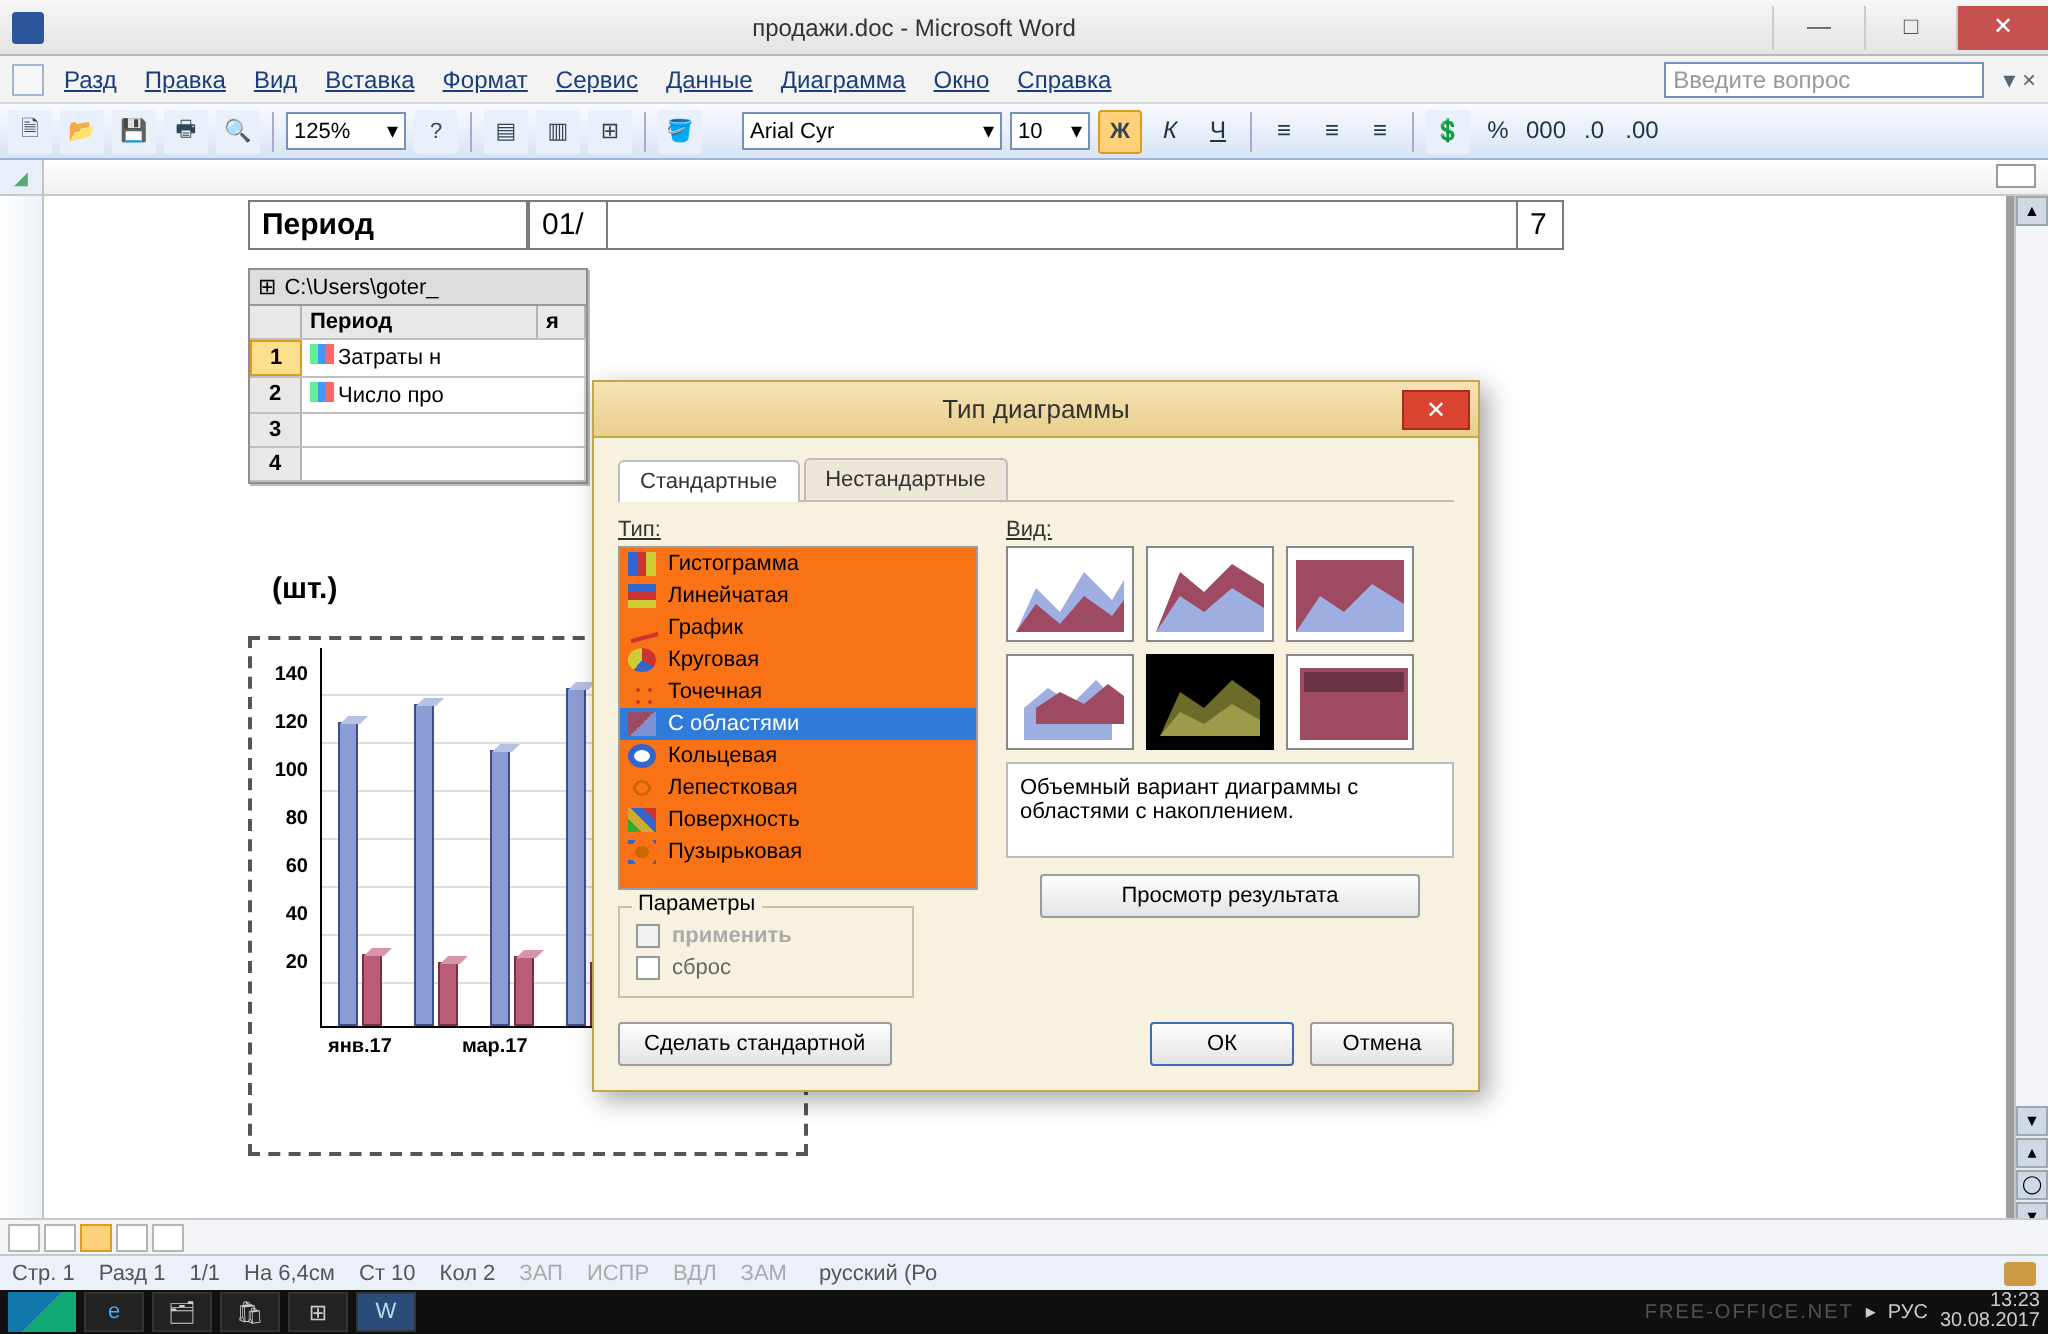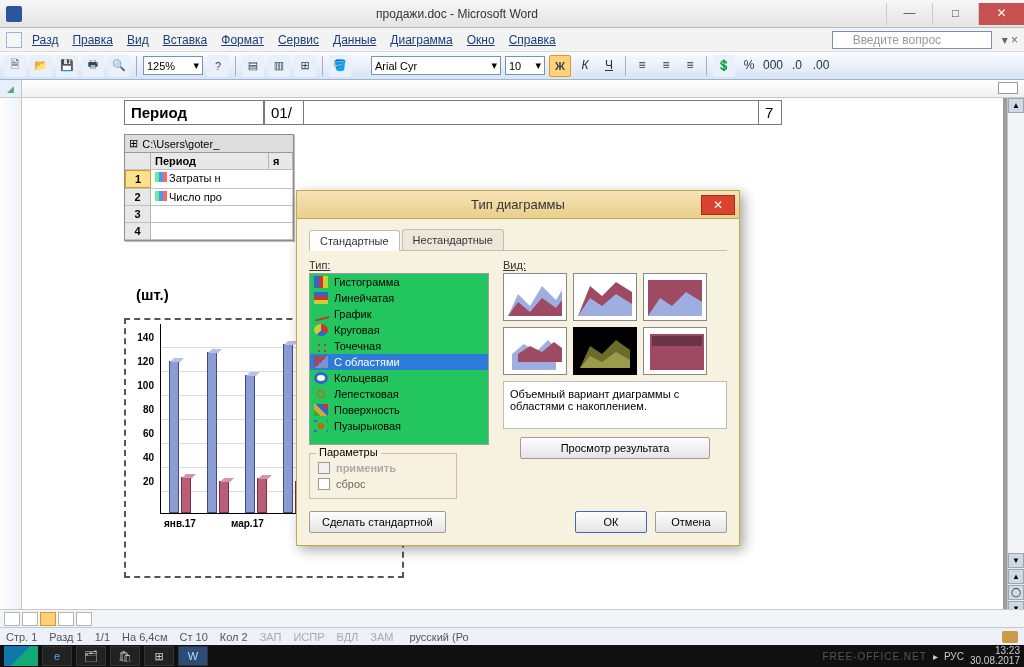--- a/index.html
+++ b/index.html
@@ -8,21 +8,21 @@
 .titlebar { display:flex; align-items:center; height:28px; background:linear-gradient(#f6f6f6,#e4e4e4); border-bottom:1px solid #b9b9b9; }
 .titlebar .app-icon { width:16px; height:16px; margin:0 6px; background:#2a579a; border-radius:2px; }
 .titlebar .title { flex:1; text-align:center; color:#333; }
 .winbtns { display:flex; }
 .winbtns div { width:46px; height:22px; text-align:center; line-height:20px; border-left:1px solid #ccc; color:#555; }
 .winbtns .close { background:#c75050; color:#fff; }
 
 .menubar { display:flex; align-items:center; height:24px; background:#f3f3f3; border-bottom:1px solid #dadada; padding:0 6px; gap:6px; }
 .menubar .docicon { width:16px; height:16px; background:#f6f6f6; border:1px solid #9cb6d3; }
 .menubar .m { padding:2px 4px; color:#1a3e7c; text-decoration:underline; cursor:default; }
-.menubar .qbox { margin-left:auto; width:160px; height:18px; border:1px solid #7891bb; color:#999; padding:1px 20px; background:#fff; }
+.menubar .qbox { margin-left:auto; width:160px; height:18px; border:1px solid #7891bb; color:#999; padding:1px 4px; background:#fff; }
 
 .toolbar { display:flex; align-items:center; height:28px; background:linear-gradient(#fafcff,#d7e4f4); border-bottom:1px solid #9db6d8; padding:0 4px; gap:4px; }
 .tbtn { width:22px; height:22px; border:1px solid transparent; background:#eaf0fa; border-radius:2px; display:flex; align-items:center; justify-content:center; font-size:11px; color:#345; }
 .sep { width:1px; height:20px; background:#aac; margin:0 2px; }
 .zoomsel { width:60px; height:19px; border:1px solid #7891bb; background:#fff; font-size:11px; padding:0 3px; display:flex; align-items:center; justify-content:space-between; }
 .fontsel { width:130px; height:19px; border:1px solid #7891bb; background:#fff; font-size:11px; padding:0 3px; display:flex; align-items:center; justify-content:space-between; }
 .sizesel { width:40px; height:19px; border:1px solid #7891bb; background:#fff; font-size:11px; padding:0 3px; display:flex; align-items:center; justify-content:space-between; }
 .bold-ru{ font-weight:bold; background:#ffd27a; border:1px solid #e09a1f; }
 .fmtbtn { width:20px; height:20px; text-align:center; line-height:18px; font-size:12px; color:#234; }
 
@@ -71,21 +71,21 @@
 
 .dialog{ position:absolute; left:296px; top:92px; width:444px; background:#f4ebd6; border:1px solid #c4a848; box-shadow:4px 4px 12px rgba(0,0,0,.35); }
 .dlg-title{ height:28px; background:linear-gradient(#f6e3b5,#e9cf8d); display:flex; align-items:center; justify-content:center; color:#333; font-size:13px; position:relative; border-bottom:1px solid #c4a848; }
 .dlg-close{ position:absolute; right:4px; top:4px; width:34px; height:20px; background:#d9432f; color:#fff; text-align:center; line-height:18px; font-size:12px; border:1px solid #a82b1b; }
 .dlg-body{ background:#f7f1df; padding:10px 12px 12px; }
 .tabstrip{ display:flex; border-bottom:1px solid #bdbdbd; margin-bottom:8px; }
 .tab{ padding:4px 10px; border:1px solid #bdbdbd; border-bottom:none; background:#ece7d8; margin-right:2px; font-size:11px; color:#333; border-radius:3px 3px 0 0; }
 .tab.active{ background:#fff; position:relative; top:1px; }
 .lbl{ font-size:11px; text-decoration:underline; color:#333; margin-bottom:2px; display:block; }
 .cols{ display:flex; gap:14px; }
-.type-list{ width:180px; height:172px; border:1px solid #9d9d9d; background:#22c55e; overflow:hidden; font-size:11px; }
+.type-list{ width:180px; height:172px; border:1px solid #9d9d9d; background:#f97316; overflow:hidden; font-size:11px; }
 .type-item{ display:flex; align-items:center; gap:6px; padding:2px 4px; }
 .type-item.selected{ background:#2f7bd9; color:#fff; }
 .ticon{ width:14px; height:12px; display:inline-block; }
 .ic-bar{ background:linear-gradient(90deg,#36c 33%,#c33 33% 66%,#cc3 66%); }
 .ic-hbar{ background:linear-gradient(#36c 33%,#c33 33% 66%,#cc3 66%); }
 .ic-line{ border-bottom:2px solid #c33; transform:rotate(-15deg); }
 .ic-pie{ border-radius:50%; background:conic-gradient(#c33 0 120deg,#36c 120deg 220deg,#cc3 220deg); }
 .ic-scatter{ background:radial-gradient(#c33 20%,transparent 21%) 2px 2px/6px 6px; }
 .ic-area{ background:linear-gradient(135deg,#9d4a62 50%,#7e92d1 50%); }
 .ic-donut{ border-radius:50%; border:3px solid #36c; background:#fff; }

